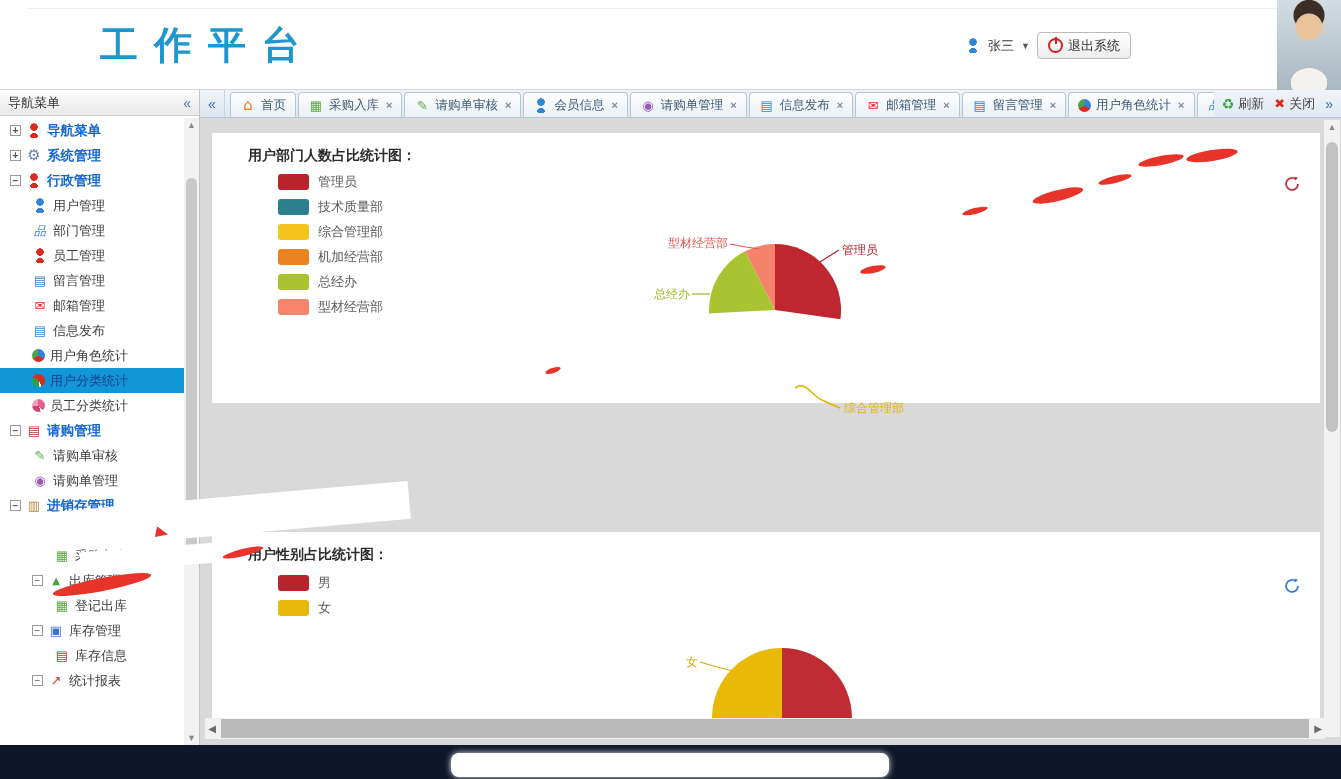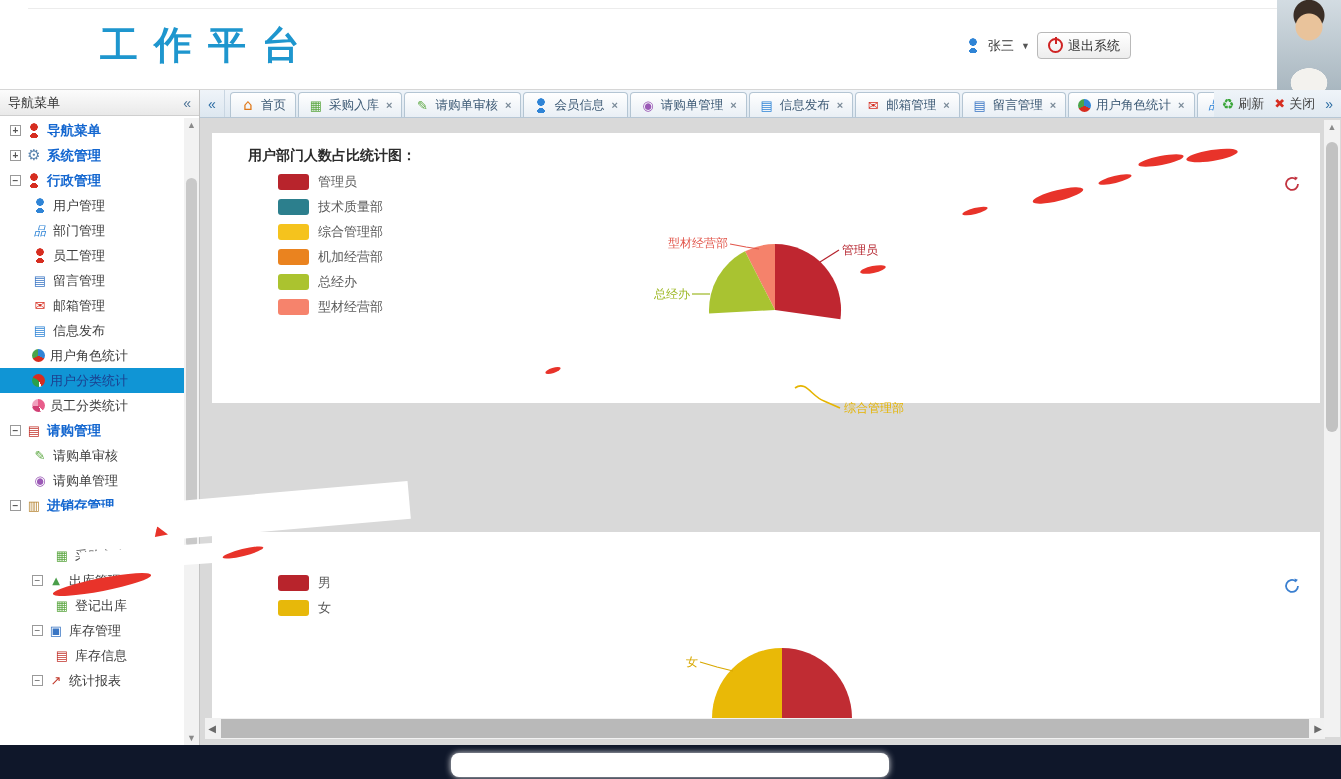--- a/index.html
+++ b/index.html
@@ -339,20 +339,21 @@
             <span class="lbl">总经办</span>
           </li>
           <li>
             <span class="swatch" style="background: rgb(246, 131, 108);"></span>
             <span class="lbl">型材经营部</span>
           </li>
         </ul>
     </div>
 
     <div id="panel-1" class="panel">
+      <div class="panel-title">用户性别占比统计图：</div>
       <ul class="legend" id="legend-1">
           <li>
             <span class="swatch" style="background: rgb(184, 36, 44);"></span>
             <span class="lbl">男</span>
           </li>
           <li>
             <span class="swatch" style="background: rgb(231, 184, 10);"></span>
             <span class="lbl">女</span>
           </li>
         </ul>

